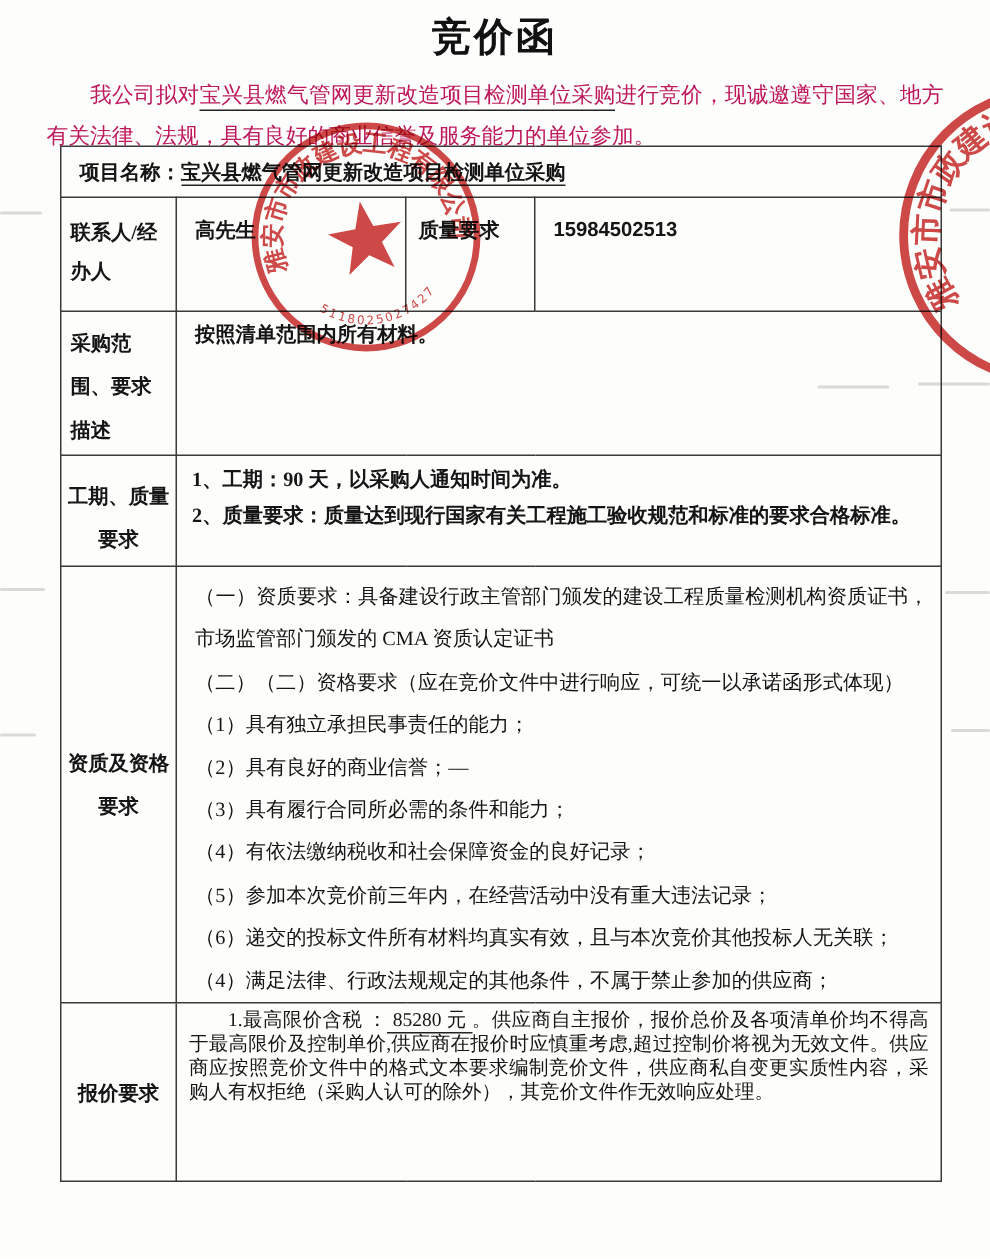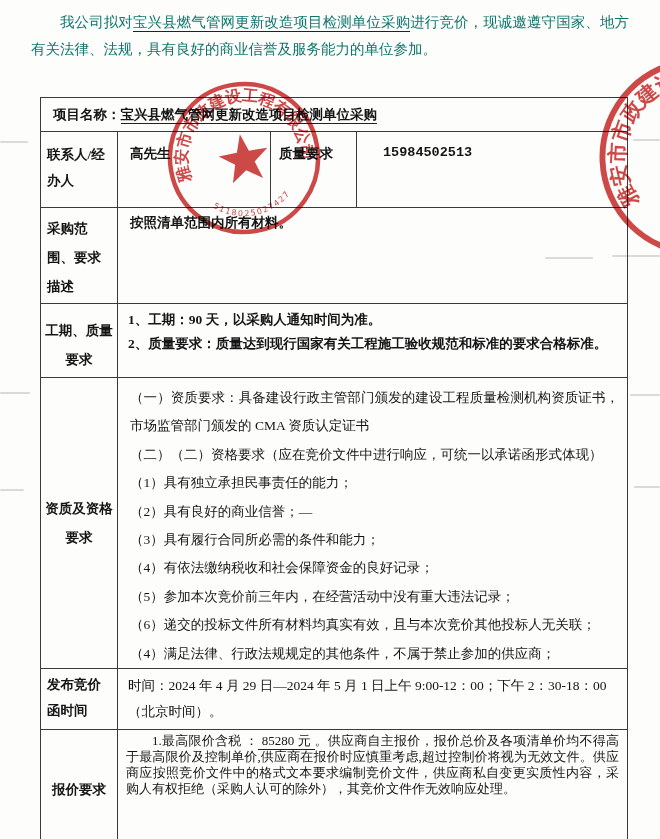--- a/index.html
+++ b/index.html
@@ -8,21 +8,21 @@
     background:#fdfdfb;color:#1d1d1d;
     font-family:"Liberation Serif","DejaVu Serif",serif;
   }
   .page{position:absolute;inset:0;}
   .doc-title{
     text-align:center;font-size:26px;font-weight:700;letter-spacing:2px;
     margin:7px 0 0 0;color:#111;
   }
   .intro{
     width:598px;margin:9px auto 0 auto;font-size:14.5px;line-height:27px;
-    text-align:justify;text-indent:2em;color:#0f766e;
+    text-align:justify;text-indent:2em;color:#be185d;
   }
   .uline{border-bottom:1px solid #222;padding-bottom:1px;}
 
   table.main{
     position:absolute;left:40px;top:97px;width:587px;
     border-collapse:collapse;table-layout:fixed;
     font-size:13.5px;color:#151515;
   }
   td{border:1px solid #3a3a3a;padding:2px 6px;vertical-align:middle;overflow:hidden;}
   .lbl{font-weight:700;text-align:center;padding:2px 3px;line-height:29px;}
@@ -62,39 +62,40 @@
   .seal-number-text{font-family:"DejaVu Sans","Liberation Sans",sans-serif;font-size:8px;letter-spacing:1px;}
 
   
   .artifact{position:absolute;background:rgba(60,60,60,.18);height:2px;border-radius:1px;}
 </style>
 </head>
 <body>
 
 <div class="page">
 
+  <h1 class="doc-title">竞价函</h1>
 
   <p class="intro"><span>我公司拟对</span><span class="uline">宝兴县燃气管网更新改造项目检测单位采购</span><span>进行竞价，现诚邀遵守国家、地方有关法律、法规，具有良好的商业信誉及服务能力的单位参加。</span></p>
 
   <table class="main">
     <colgroup>
       <col style="width:77px">
         <col style="width:153px">
         <col style="width:86px">
         <col style="width:271px">
     </colgroup>
     <tbody>
         <tr class="r1">
       <td colspan="4" class="fullrow r1"><span class="lbl" style="padding:0">项目名称：</span><span class="uline val">宝兴县燃气管网更新改造项目检测单位采购</span></td>
     </tr>
     <tr class="r3">
       <td class="lbl lbl-left contact-lbl r3">联系人/经办人</td>
       <td class="contact-cell r3" style="padding-left:12px">高先生</td>
       <td class="contact-cell r3" style="padding-left:8px">质量要求</td>
-      <td class="contact-cell r3" style="padding-left:26px;font-family:Liberation Mono, monospace">15984502513</td>
+      <td class="contact-cell r3" style="padding-left:12px;font-family:Liberation Sans, sans-serif">15984502513</td>
     </tr>
     <tr class="r5">
       <td class="lbl lbl-left r5" style="vertical-align:top;padding-top:6px">采购范围、要求描述</td>
       <td colspan="3" class="scope-cell r5" style="padding-left:12px">按照清单范围内所有材料。</td>
     </tr>
     <tr class="r6">
       <td class="lbl r6" style="vertical-align:top;padding-top:12px">工期、质量要求</td>
       <td colspan="3" class="sched-cell r6" style="padding-left:10px">
         <p style="margin:0">1、工期：90 天，以采购人通知时间为准。</p>
         <p style="margin:0">2、质量要求：质量达到现行国家有关工程施工验收规范和标准的要求合格标准。</p>
@@ -106,24 +107,20 @@
         <p>（一）资质要求：具备建设行政主管部门颁发的建设工程质量检测机构资质证书，市场监管部门颁发的 CMA 资质认定证书</p>
         <p>（二）（二）资格要求（应在竞价文件中进行响应，可统一以承诺函形式体现）</p>
         <p>（1）具有独立承担民事责任的能力；</p>
         <p>（2）具有良好的商业信誉；—</p>
         <p>（3）具有履行合同所必需的条件和能力；</p>
         <p>（4）有依法缴纳税收和社会保障资金的良好记录；</p>
         <p>（5）参加本次竞价前三年内，在经营活动中没有重大违法记录；</p>
         <p>（6）递交的投标文件所有材料均真实有效，且与本次竞价其他投标人无关联；</p>
         <p>（4）满足法律、行政法规规定的其他条件，不属于禁止参加的供应商；</p>
       </td>
-    </tr>
-    <tr class="r8">
-      <td class="lbl lbl-left r8" style="vertical-align:top;padding-top:3px;line-height:26px">发布竞价函时间</td>
-      <td colspan="3" class="pub-cell r8" style="padding-left:10px">时间：2024 年 4 月 29 日—2024 年 5 月 1 日上午 9:00-12：00；下午 2：30-18：00（北京时间）。</td>
     </tr>
     <tr class="r9">
       <td class="lbl r9">报价要求</td>
       <td colspan="3" class="quote-cell r9">
         <p class="p1"><span>1.最高限价含税 ：</span><span class="uline">&nbsp;85280 元&nbsp;</span><span>。供应商自主报价，报价总价及各项清单价均不得高于最高限价及控制单价,供应商在报价时应慎重考虑,超过控制价将视为无效文件。供应商应按照竞价文件中的格式文本要求编制竞价文件，供应商私自变更实质性内容，采购人有权拒绝（采购人认可的除外），其竞价文件作无效响应处理。</span></p>
 
       </td>
     </tr>
   </tbody>
     </table>

